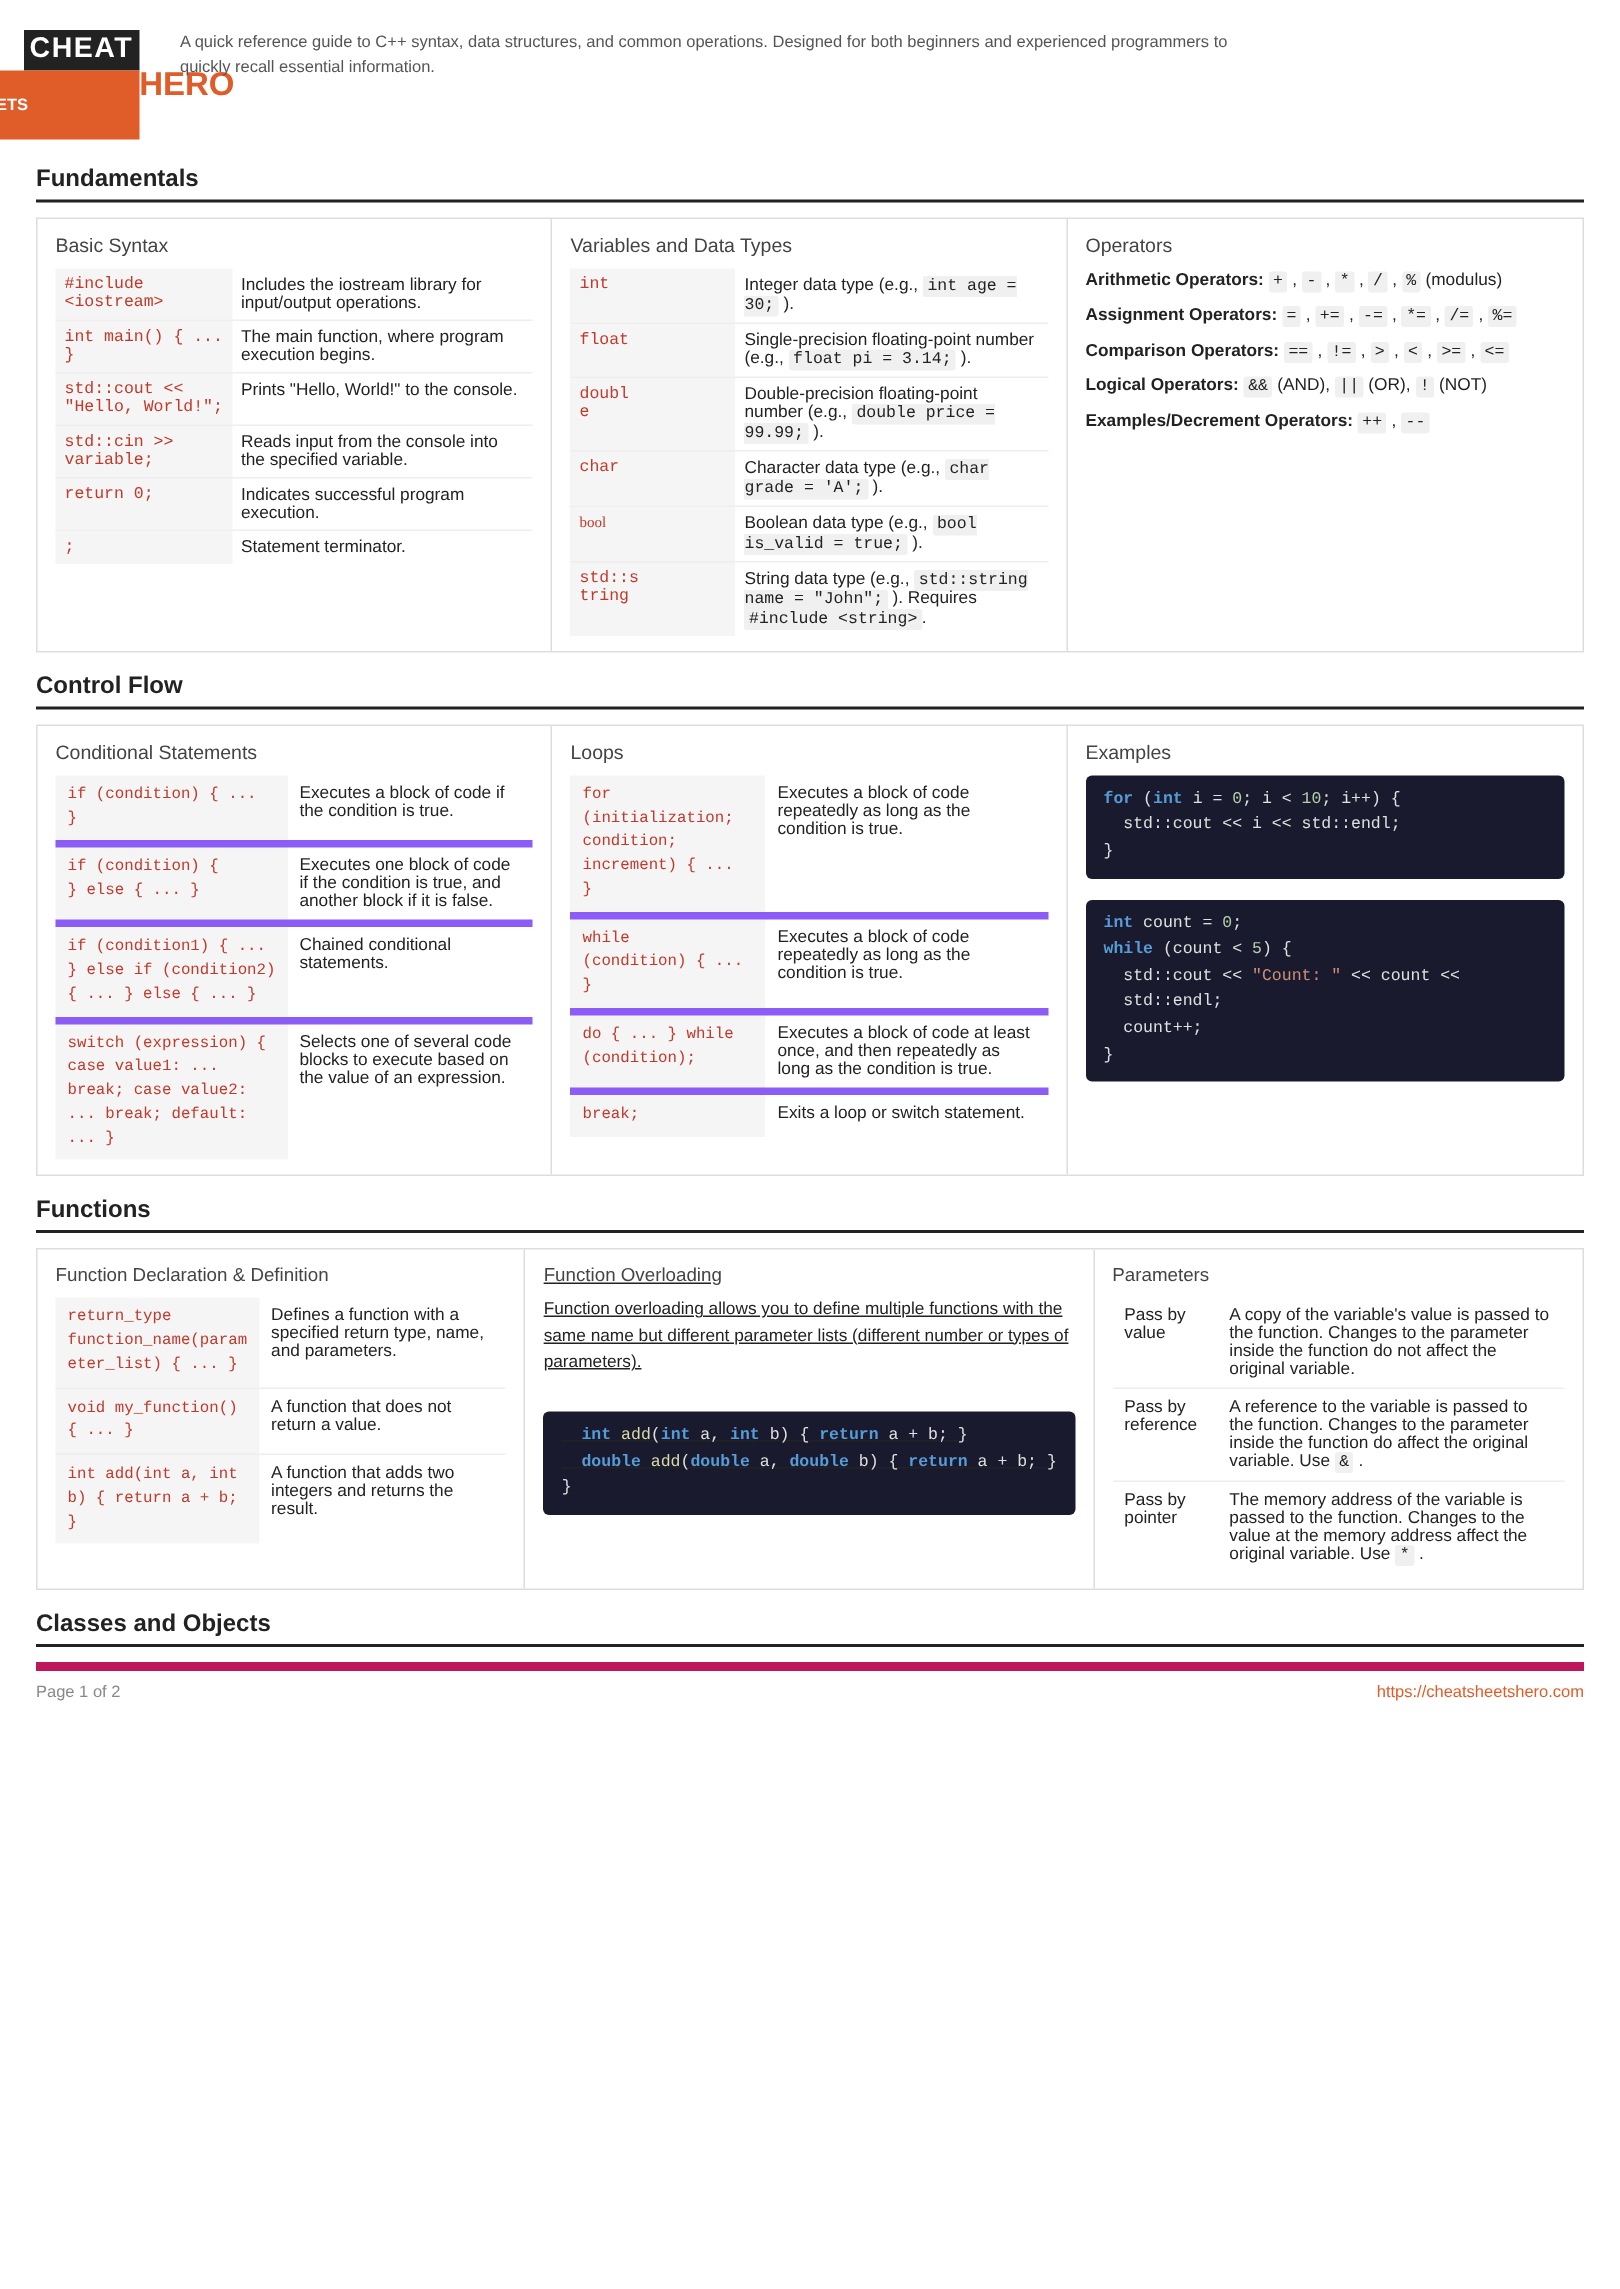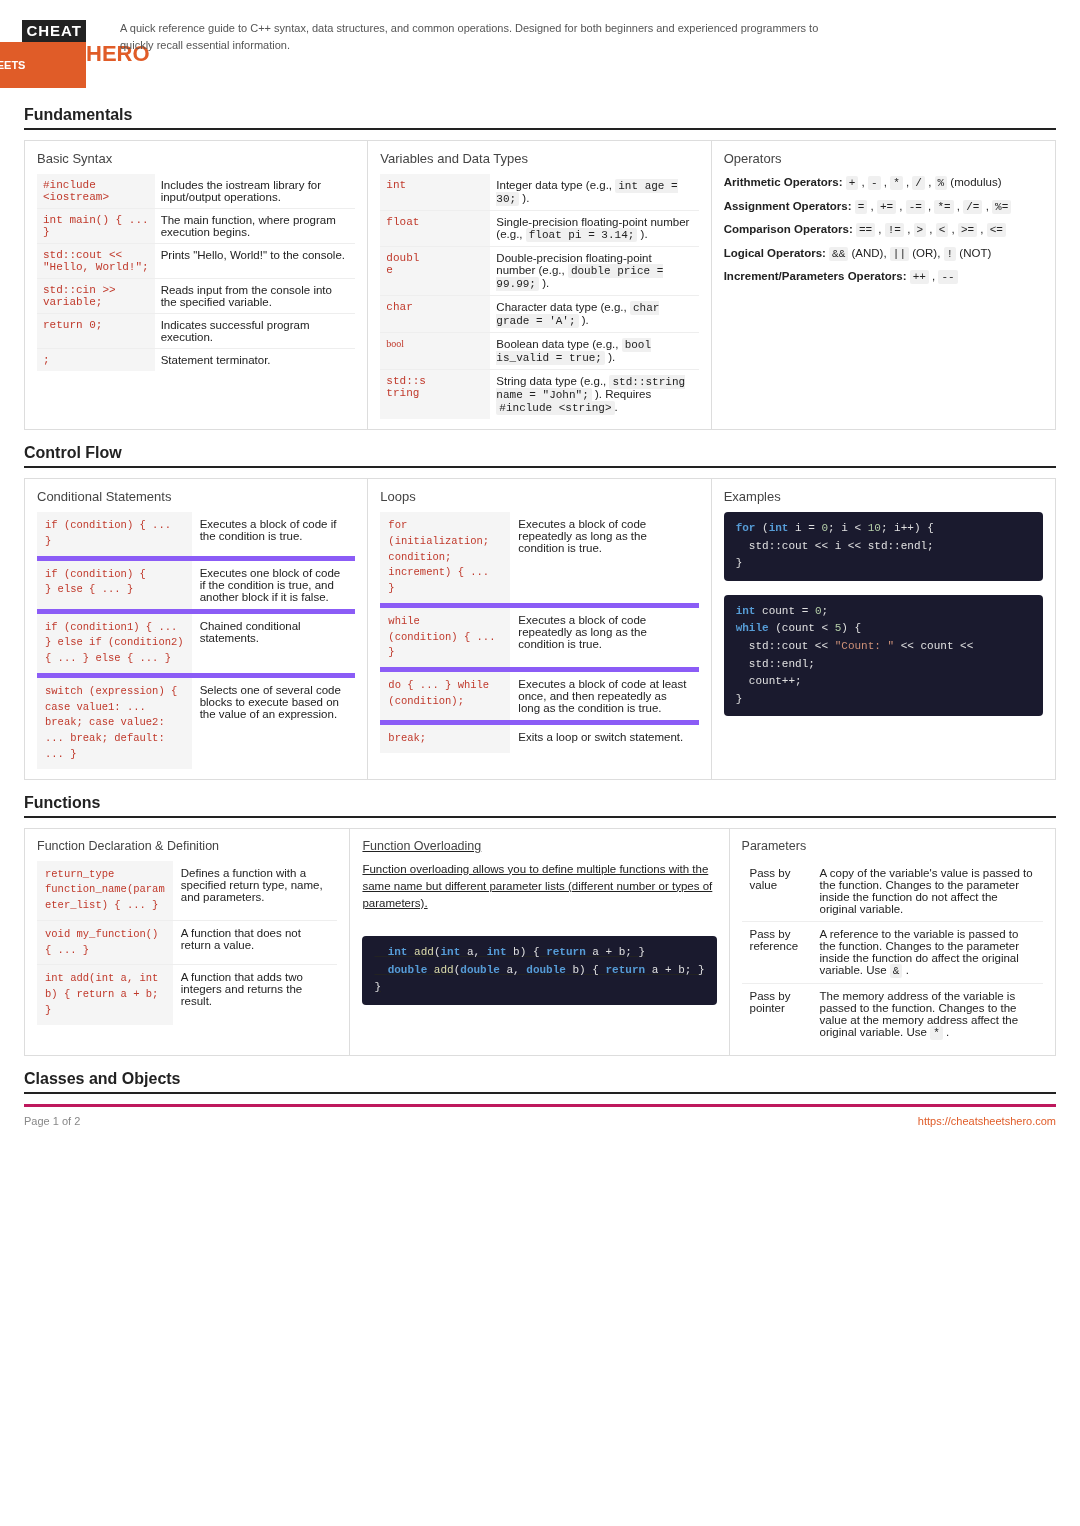--- a/index.html
+++ b/index.html
@@ -7,21 +7,21 @@
       font-family: Arial, sans-serif;
       font-size: 12px;
       color: #222;
       background: #fff;
       width: 1080px;
       padding: 20px 24px;
     }
     
     .header { display: flex; align-items: flex-start; gap: 16px; margin-bottom: 18px; }
     .logo-box { display: flex; flex-direction: column; align-items: center; width: 80px; }
-    .logo-cheat { background: #222; color: #fff; font-weight: 900; font-size: 15px; padding: 2px 4px; letter-spacing: 1px; line-height: 1.2; margin-left: 44px; }
+    .logo-cheat { background: #222; color: #fff; font-weight: 900; font-size: 19px; padding: 2px 4px; letter-spacing: 1px; line-height: 1.2; margin-left: 44px; }
     .logo-hero { color: #e05c28; font-weight: 900; font-size: 22px; line-height: 1; }
     .logo-sheets { background: #e05c28; color: #fff; font-weight: 700; font-size: 11px; padding: 17px 3px; }
     .logo-row { display: flex; align-items: center; }
     .header-text h1 { font-size: 20px; font-weight: 700; color: #222; }
     .header-text p { font-size: 11px; color: #555; max-width: 700px; line-height: 1.5; }
 
     
     .section-title { font-size: 16px; font-weight: 700; color: #222; border-bottom: 2px solid #222; padding-bottom: 4px; margin: 14px 0 10px 0; }
     .subsection-title { font-size: 13px; font-weight: 400; color: #444; margin-bottom: 8px; }
 
@@ -61,21 +61,21 @@
     .fn-table tr:last-child td { border-bottom: none; }
     .fn-table td:first-child { font-family: 'Courier New', monospace; font-size: 10.5px; background: #f5f5f5; color: #c0392b; white-space: pre; min-width: 120px; line-height: 1.5; }
 
     
     .param-table { width: 100%; border-collapse: collapse; }
     .param-table tr td { padding: 6px 8px; vertical-align: top; font-size: 11.5px; border-bottom: 1px solid #eee; }
     .param-table tr:last-child td { border-bottom: none; }
     .param-table td:first-child { font-weight: 400; white-space: nowrap; min-width: 60px; }
 
     
-    .footer { display: flex; justify-content: space-between; align-items: center; margin-top: 4px; font-size: 11px; color: #888; border-top: 3px solid #be185d; padding-top: 8px; }
+    .footer { display: flex; justify-content: space-between; align-items: center; margin-top: 4px; font-size: 11px; color: #888; border-top: 6px solid #be185d; padding-top: 8px; }
     .footer a { color: #e05c28; text-decoration: none; }
 
     .panel-header { font-size: 12.5px; font-weight: 400; color: #444; margin-bottom: 8px; }
 
     .overloading-panel { padding: 10px 12px; text-decoration: underline; }
     .overloading-panel p { font-size: 11.5px; line-height: 1.5; margin-bottom: 24px; }
 
     .functions-grid { display: grid; grid-template-columns: 1fr 1fr 1fr; border: 1px solid #ddd; }
     .functions-grid .fn-col { border-right: 1px solid #ddd; }
     .functions-grid .fn-col:last-child { border-right: none; }
@@ -169,21 +169,21 @@
     </tbody>
       </table>
   </div>
 
   <div class="col-panel op-section">
     <div class="subsection-title">Operators</div>
     <p><strong>Arithmetic Operators:</strong> <code>+</code> , <code>-</code> , <code>*</code> , <code>/</code> , <code>%</code> (modulus)</p>
     <p><strong>Assignment Operators:</strong> <code>=</code> , <code>+=</code> , <code>-=</code> , <code>*=</code> , <code>/=</code> , <code>%=</code></p>
     <p><strong>Comparison Operators:</strong> <code>==</code> , <code>!=</code> , <code>&gt;</code> , <code>&lt;</code> , <code>&gt;=</code> , <code>&lt;=</code></p>
     <p><strong>Logical Operators:</strong> <code>&amp;&amp;</code> (AND), <code>||</code> (OR), <code>!</code> (NOT)</p>
-    <p><strong>Increment/Parameters Operators:</strong> <code>++</code> , <code>--</code></p>
+    <p><strong>Examples/Decrement Operators:</strong> <code>++</code> , <code>--</code></p>
   </div>
 </div>
 
 <div class="section-title">Control Flow</div>
 
 <div class="three-col">
 
   <div class="col-panel">
     <div class="subsection-title">Conditional Statements</div>
     <table class="cf-table">

